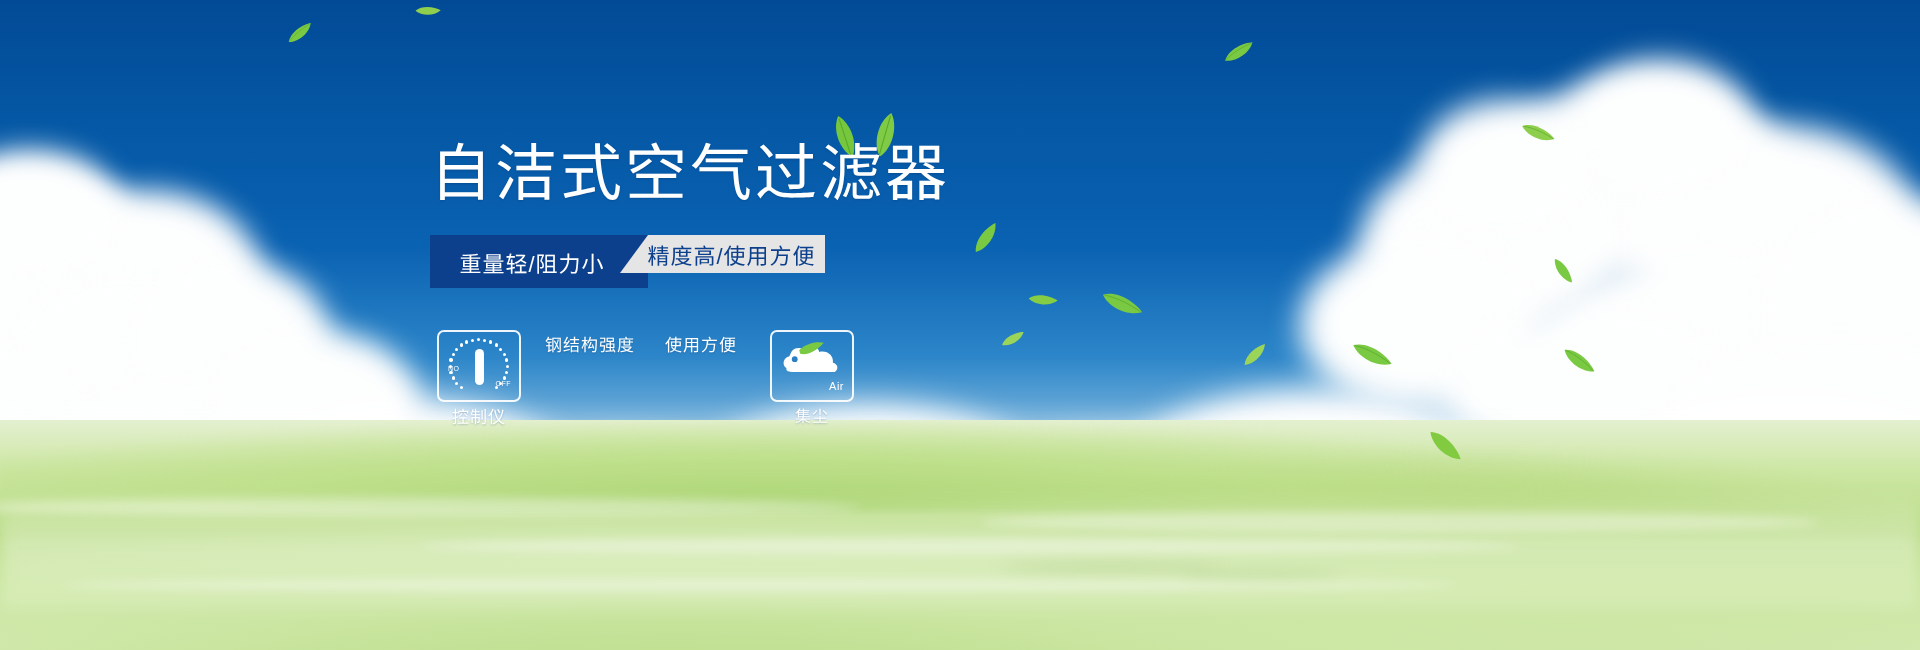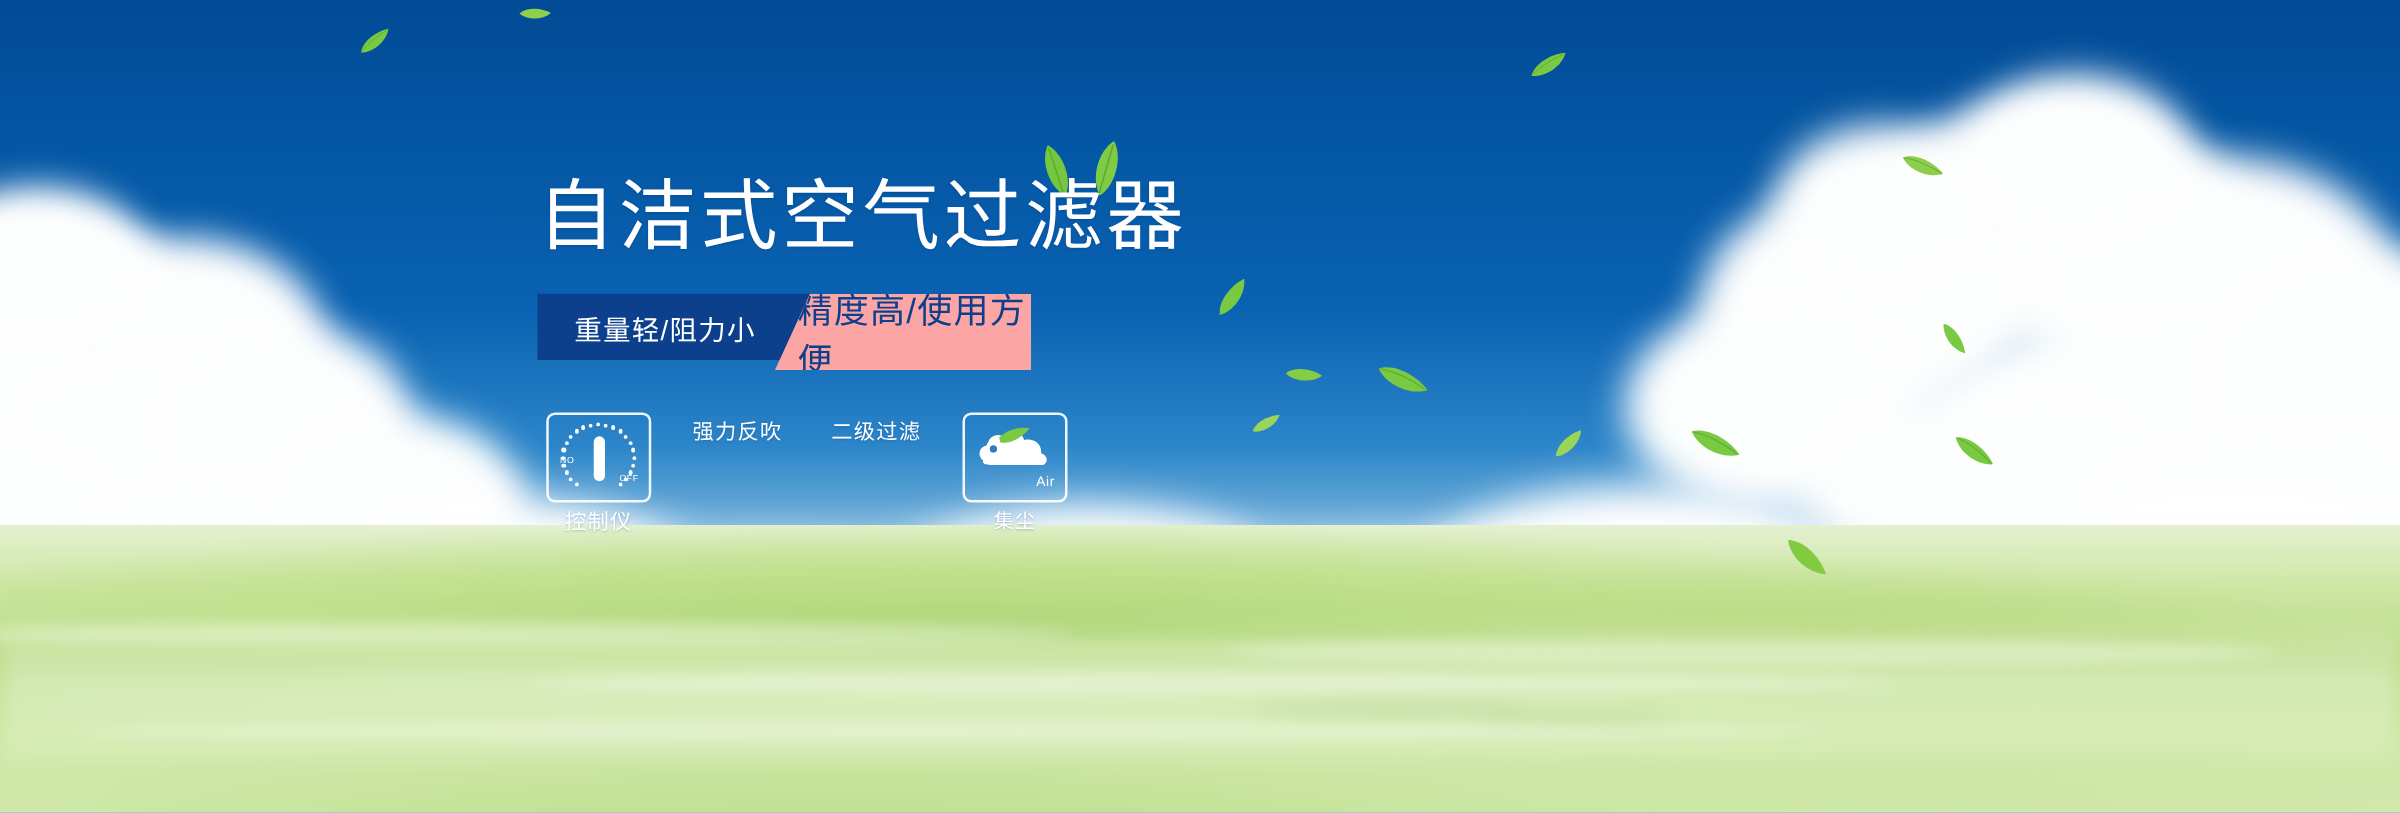--- a/index.html
+++ b/index.html
@@ -106,25 +106,25 @@
     width:218px;height:53px;
     background:#0c3f8c;
     color:#ffffff;
     display:flex;align-items:center;justify-content:center;
     font-size:22px;letter-spacing:1px;
     box-sizing:border-box;
     padding-right:14px;
   }
   .subbar .right{
     position:relative;
-    width:205px;height:61px;
-    background:#fca5a5;
+    width:205px;height:38px;
+    background:#e5e5e5;
     color:#0c3f8c;
     display:flex;align-items:center;justify-content:center;
-    font-size:28px;letter-spacing:1px;
+    font-size:22px;letter-spacing:1px;
     margin-left:-28px;
     clip-path:polygon(28px 0, 100% 0, 100% 100%, 0 100%);
     box-sizing:border-box;
     padding-left:18px;
   }
 
   
   .features{
     position:absolute;left:437px;top:330px;
     display:flex;gap:27px;
@@ -357,26 +357,26 @@
             <div class="dot" style="left:46.5px;top:47.7px;"></div>
             <div class="needle"></div>
             <div class="no">NO</div>
             <div class="off">OFF</div>
           </div>
         </div>
         <div class="flabel">控制仪</div>
       </div>
 
       <div class="feature">
-        <div class="flabel">强力反吹</div>
+        <div class="flabel">钢结构强度</div>
       </div>
 
 
       <div class="feature">
-        <div class="flabel">二级过滤</div>
+        <div class="flabel">使用方便</div>
       </div>
 
       <div class="feature">
         <div class="fbox">
           <div class="aircloud">
             <svg viewBox="0 0 64 44" style="width:64px;height:40px;">
               <path d="M4 30 C-2 26 1 17 8 17 C8 9 17 5 23 10 C27 3 38 4 40 12 C49 10 56 16 55 24 C60 25 62 31 57 34 L10 34 C5 34 3 32 4 30 Z" fill="#ffffff"></path>
               <circle cx="13" cy="20" r="7" fill="#ffffff"></circle>
               <circle cx="13" cy="20" r="3.2" fill="#2a7fc4"></circle>
               <path d="M18 10 C26 2 38 0 45 2 C36 12 26 16 19 14 Z" fill="#7ac943"></path>

